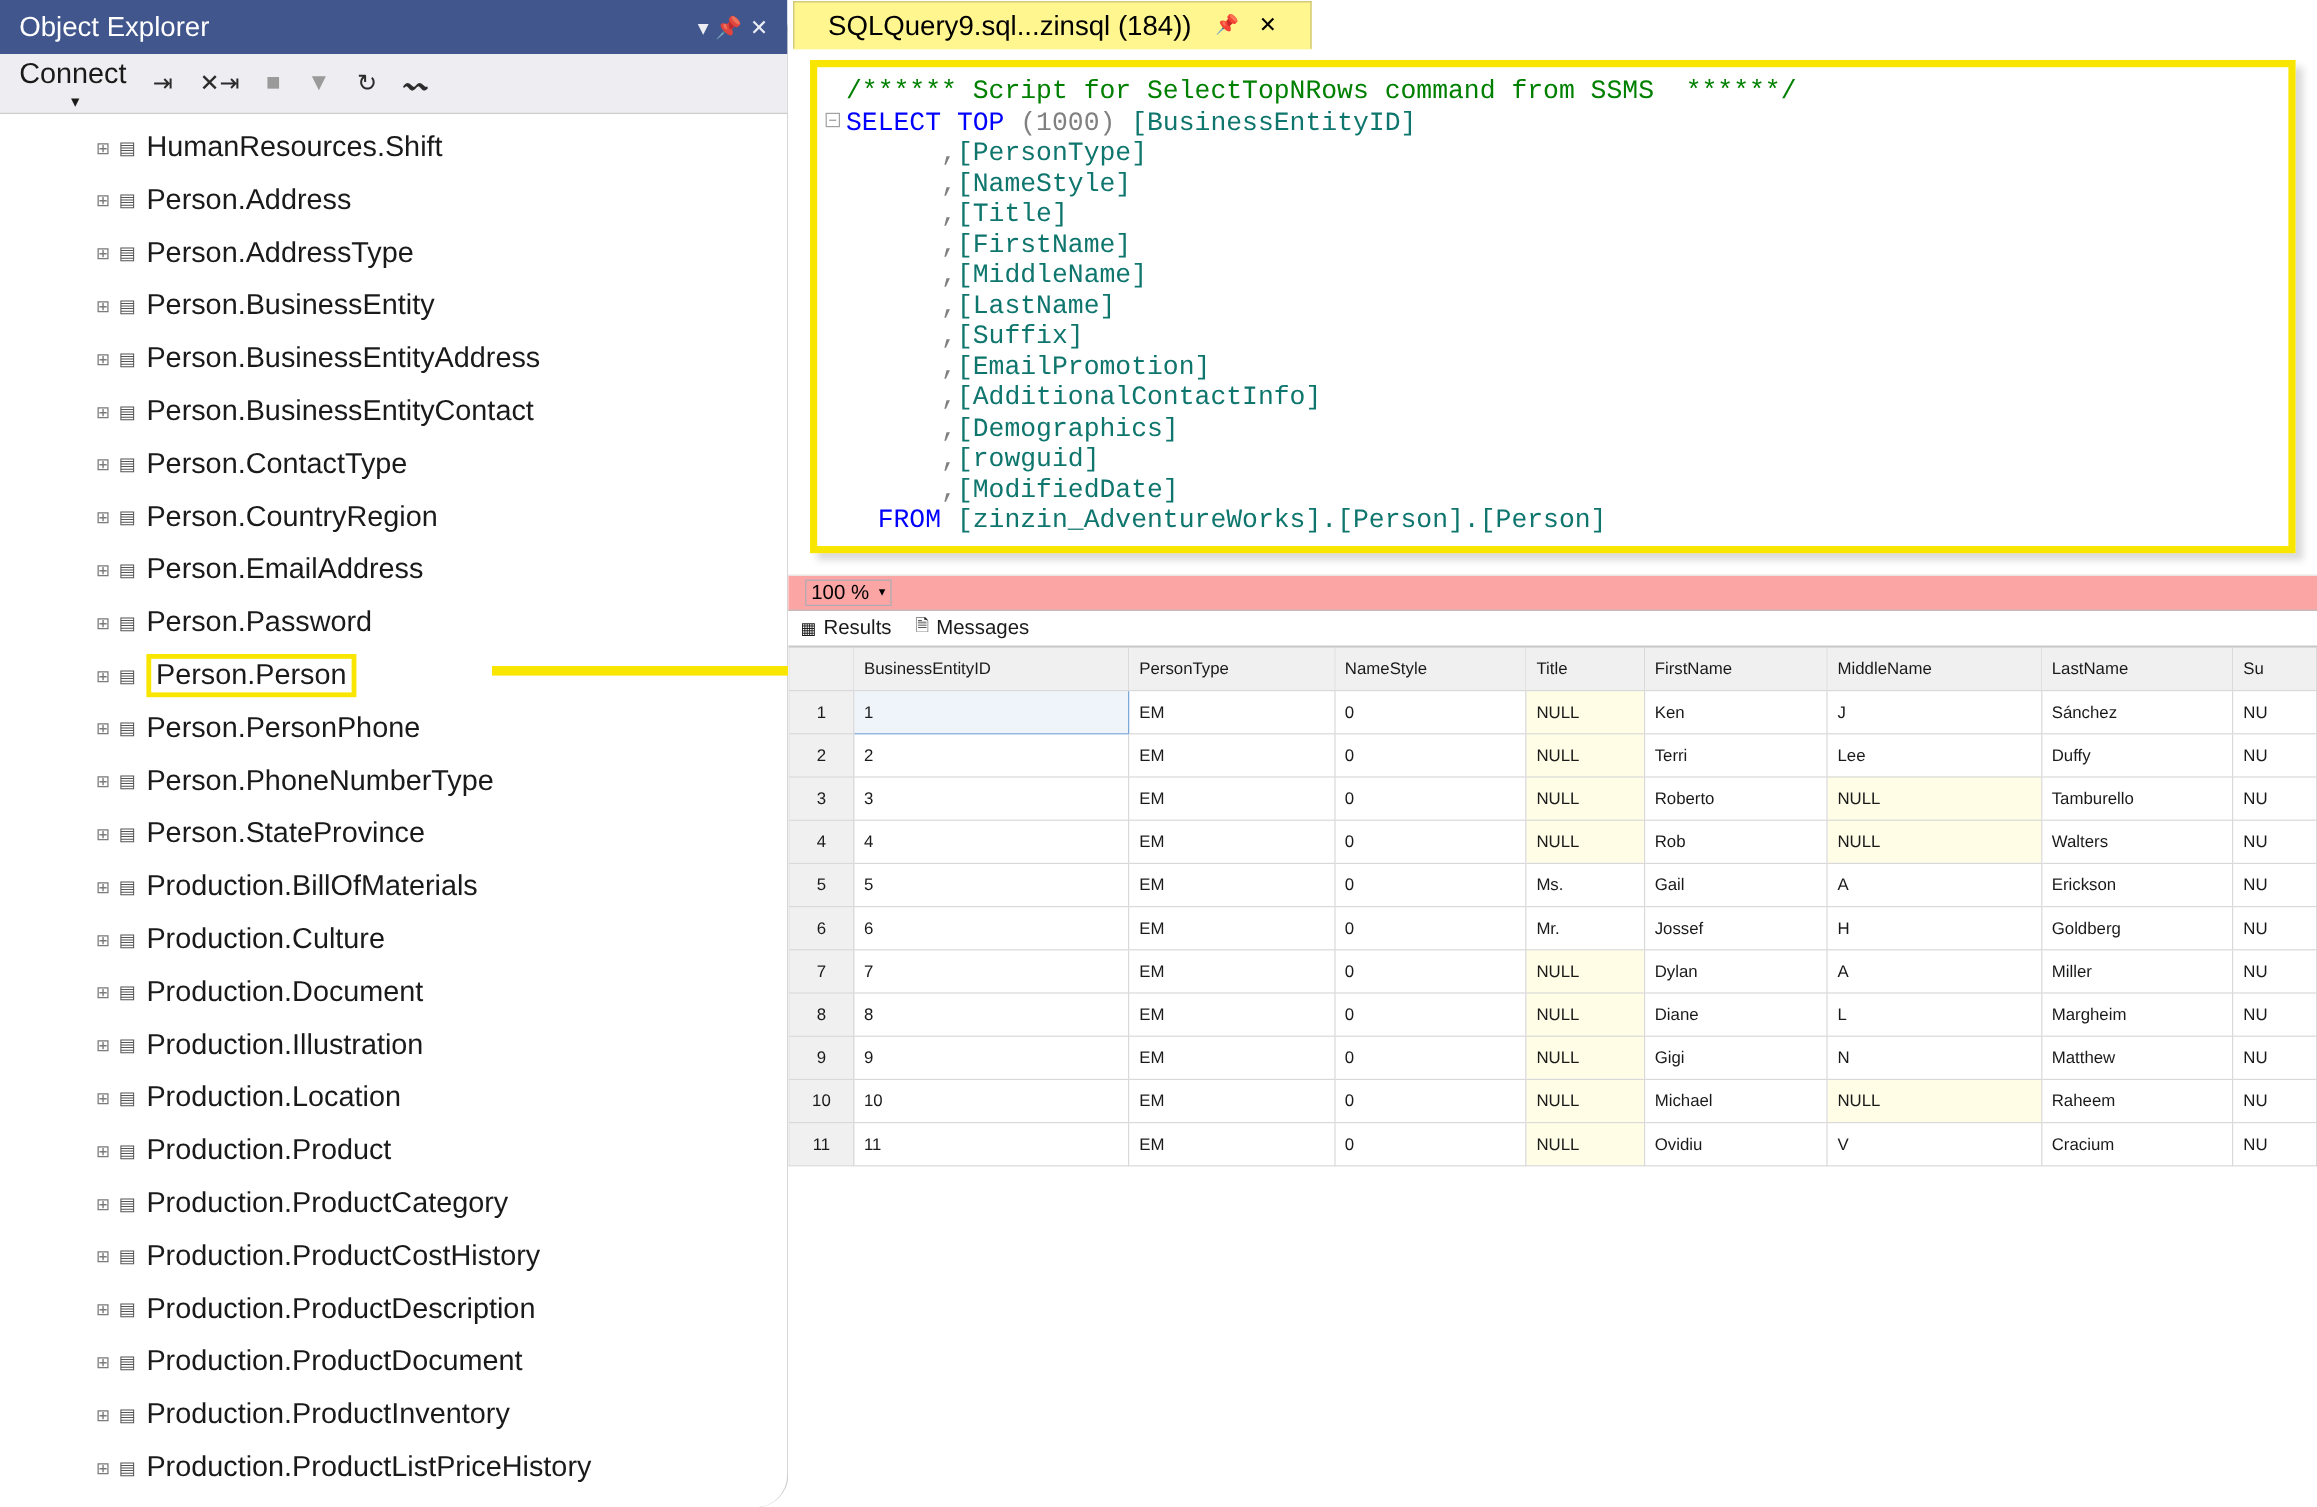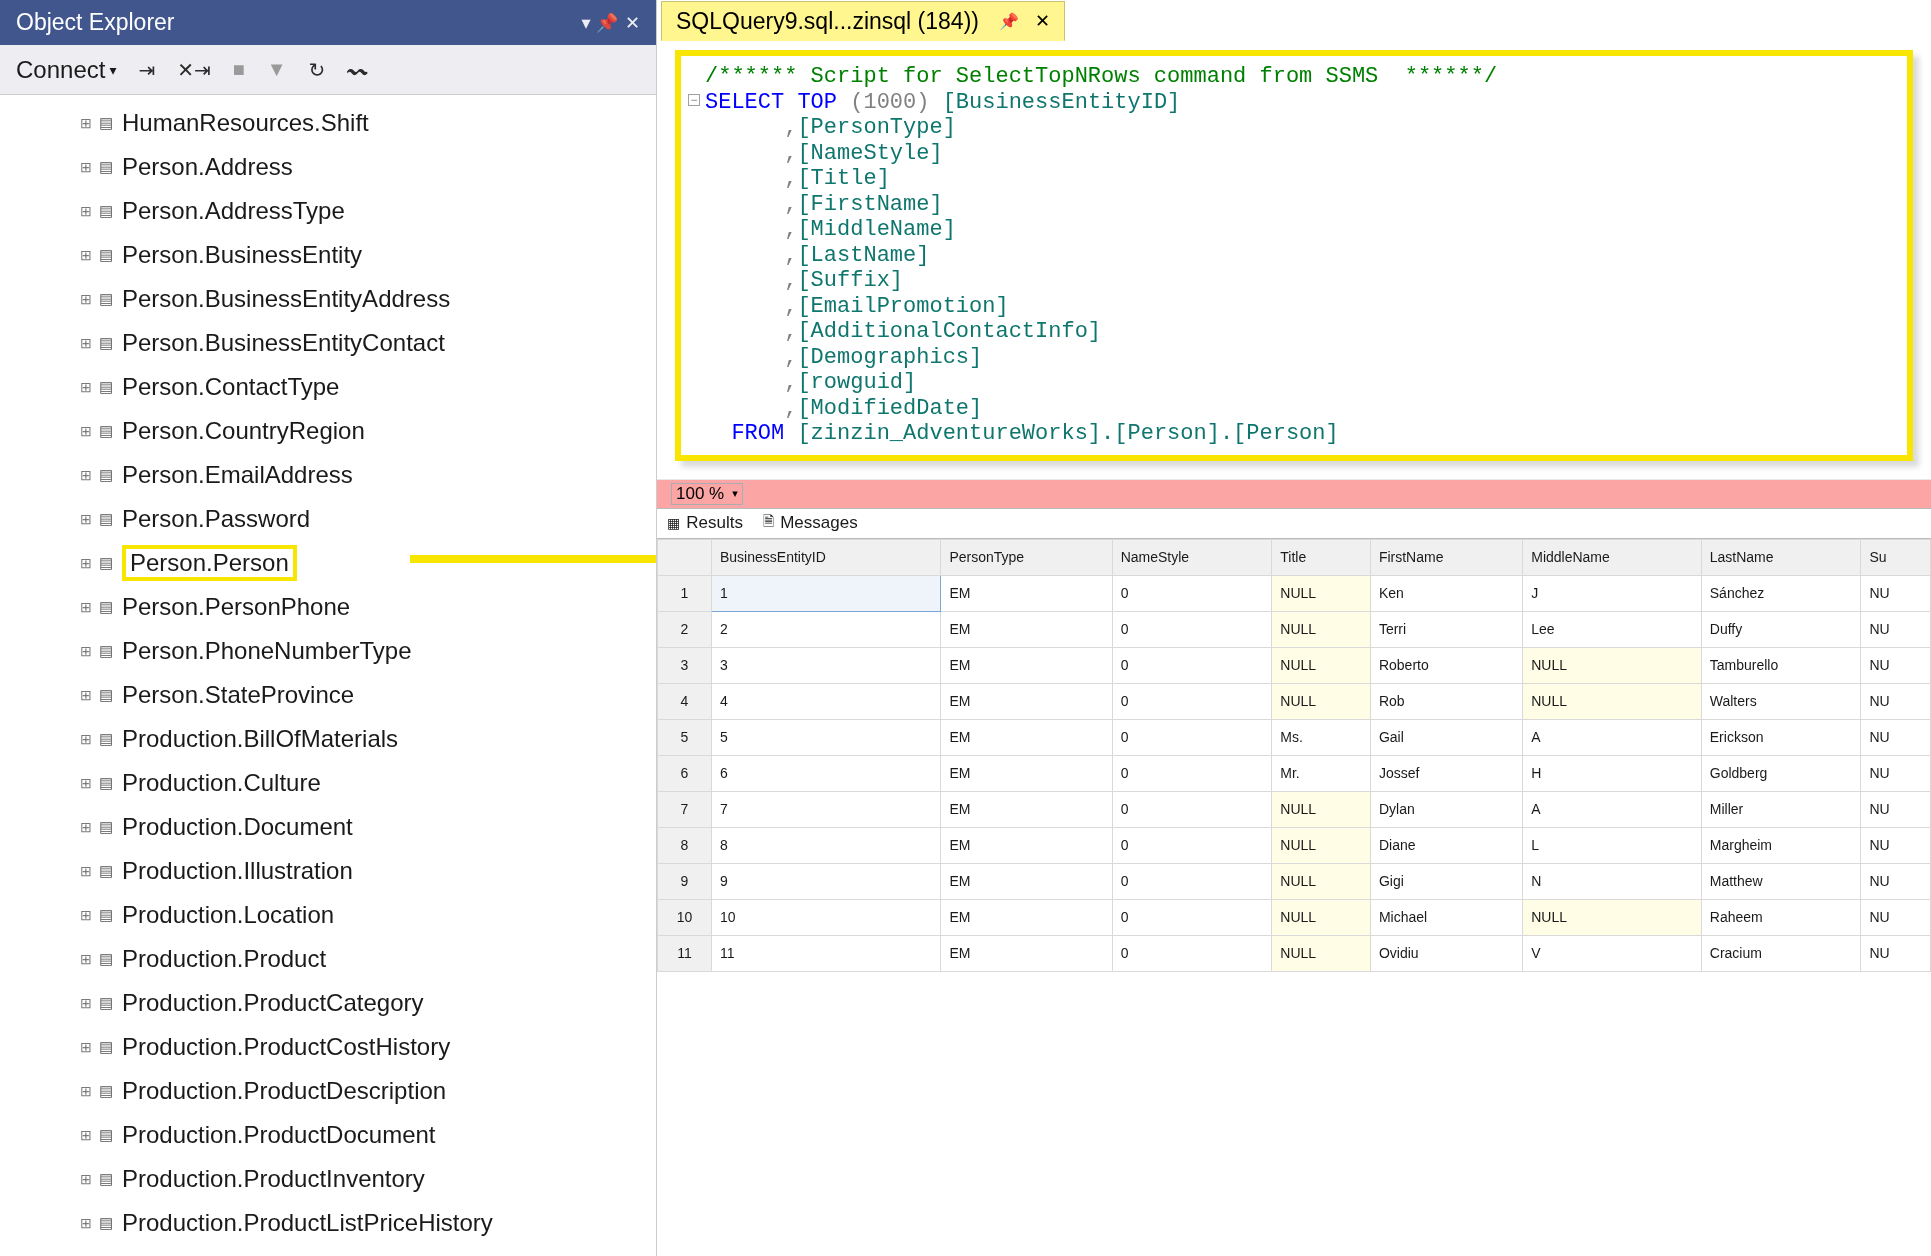--- a/index.html
+++ b/index.html
@@ -1,41 +1,41 @@
 <!DOCTYPE html>
 <html><head>
 <meta charset="utf-8">
 <style>
 * { box-sizing: border-box; margin: 0; padding: 0; }
 body { font-family: "Segoe UI", Arial, sans-serif; font-size: 18px; background: #fff; overflow: hidden; width: 1931px; height: 1256px; }
 .root { display: flex; height: 100%; }
 
 
-.left-panel { width: 657px; background: #fff; display: flex; flex-direction: column; border-right: 1px solid #ccc; }
+.left-panel { width: 657px; background: #fff; display: flex; flex-direction: column; border-right: 1px solid #ccc; border-radius: 27px; }
 .obj-header { background: #40568d; color: #fff; height: 45px; display: flex; align-items: center; padding: 0 16px; font-size: 23px; }
 .obj-header .title { flex: 1; }
 .obj-header .hdr-icon { margin-left: 6px; font-size: 18px; cursor: pointer; opacity: .9; }
 .toolbar { background: #eeeef2; height: 50px; display: flex; align-items: center; padding-left: 16px; border-bottom: 1px solid #ccc; font-size: 24px; color: #1a1a1a; }
-.toolbar .connect { display: flex; align-items: center; cursor: pointer; }
+.toolbar .connect { display: flex; align-items: center; cursor: pointer; flex-direction: column; }
 .toolbar .connect .caret { font-size: 14px; margin-left: 4px; }
 .toolbar .tb-button { margin-left: 22px; cursor: pointer; font-size: 20px; color: #2b2b2b; }
 .toolbar .tb-button.gray { color: #9a9a9a; }
 .treeview { flex: 1; overflow: auto; padding-top: 6px; padding-left: 80px; }
 .tree-item { display: flex; align-items: center; height: 44px; font-size: 24px; color: #1a1a1a; cursor: pointer; white-space: nowrap; }
 .tree-item .expander { font-size: 14px; color: #7b7b7b; width: 18px; }
 .tree-item .tbl-icon { width: 20px; display: inline-block; margin: 0 3px 0 1px; color: #555; font-size: 15px; }
 .tree-item.highlighted .label { border: 4px solid #f9e600; background: #fff; padding: 0 4px; }
 .highlight-wrap { position: relative; }
 .arrow-annot { position: absolute; left: 330px; top: 14px; width: 335px; height: 8px; background: #f9e600; }
 .arrow-annot::after { content: ""; position: absolute; right: -22px; top: -12px; border-left: 26px solid #f9e600; border-top: 16px solid transparent; border-bottom: 16px solid transparent; }
 
 
 .right-panel { flex: 1; display: flex; flex-direction: column; background: #fff; }
 .tabbar { height: 42px; background: #fff; display: flex; align-items: flex-end; border-bottom: 1px solid #fff; padding-left: 4px; }
-.tab { height: 40px; display: flex; align-items: center; padding: 0 14px; font-size: 23px; color: #000; cursor: pointer; border: 1px solid transparent; }
+.tab { height: 40px; display: flex; align-items: center; padding: 0 28px; font-size: 23px; color: #000; cursor: pointer; border: 1px solid transparent; }
 .tab.active { background: #fff68f; border: 1px solid #c9c175; border-bottom-color: #fff68f; }
 .tab.inactive { background: #eeeaf7; }
 .tab .pin { margin-left: 20px; font-size: 16px; }
 .tab .close { margin-left: 16px; font-size: 18px; }
 .editor-wrap { position: relative; padding: 8px 18px 18px 18px; }
 .code-box { border: 6px solid #f9e600; background: #fff; padding: 8px 8px 8px 10px; box-shadow: 6px 6px 6px rgba(0,0,0,.15); position: relative; }
 .gutter { position: absolute; left: 6px; top: 8px; bottom: 8px; width: 18px; background: #fff; z-index: 1;}
 .gutter .fold { position:absolute; left:1px; top:30px; font-size:12px; color:#8a8a8a; border:1px solid #a0a0a0; width:12px; height:12px; text-align:center; line-height:10px;}
 .code { font-family: Consolas, "Courier New", monospace; font-size: 22px; line-height: 1.16; white-space: pre; padding-left: 14px; }
 .code .cm { color: #008000; }

